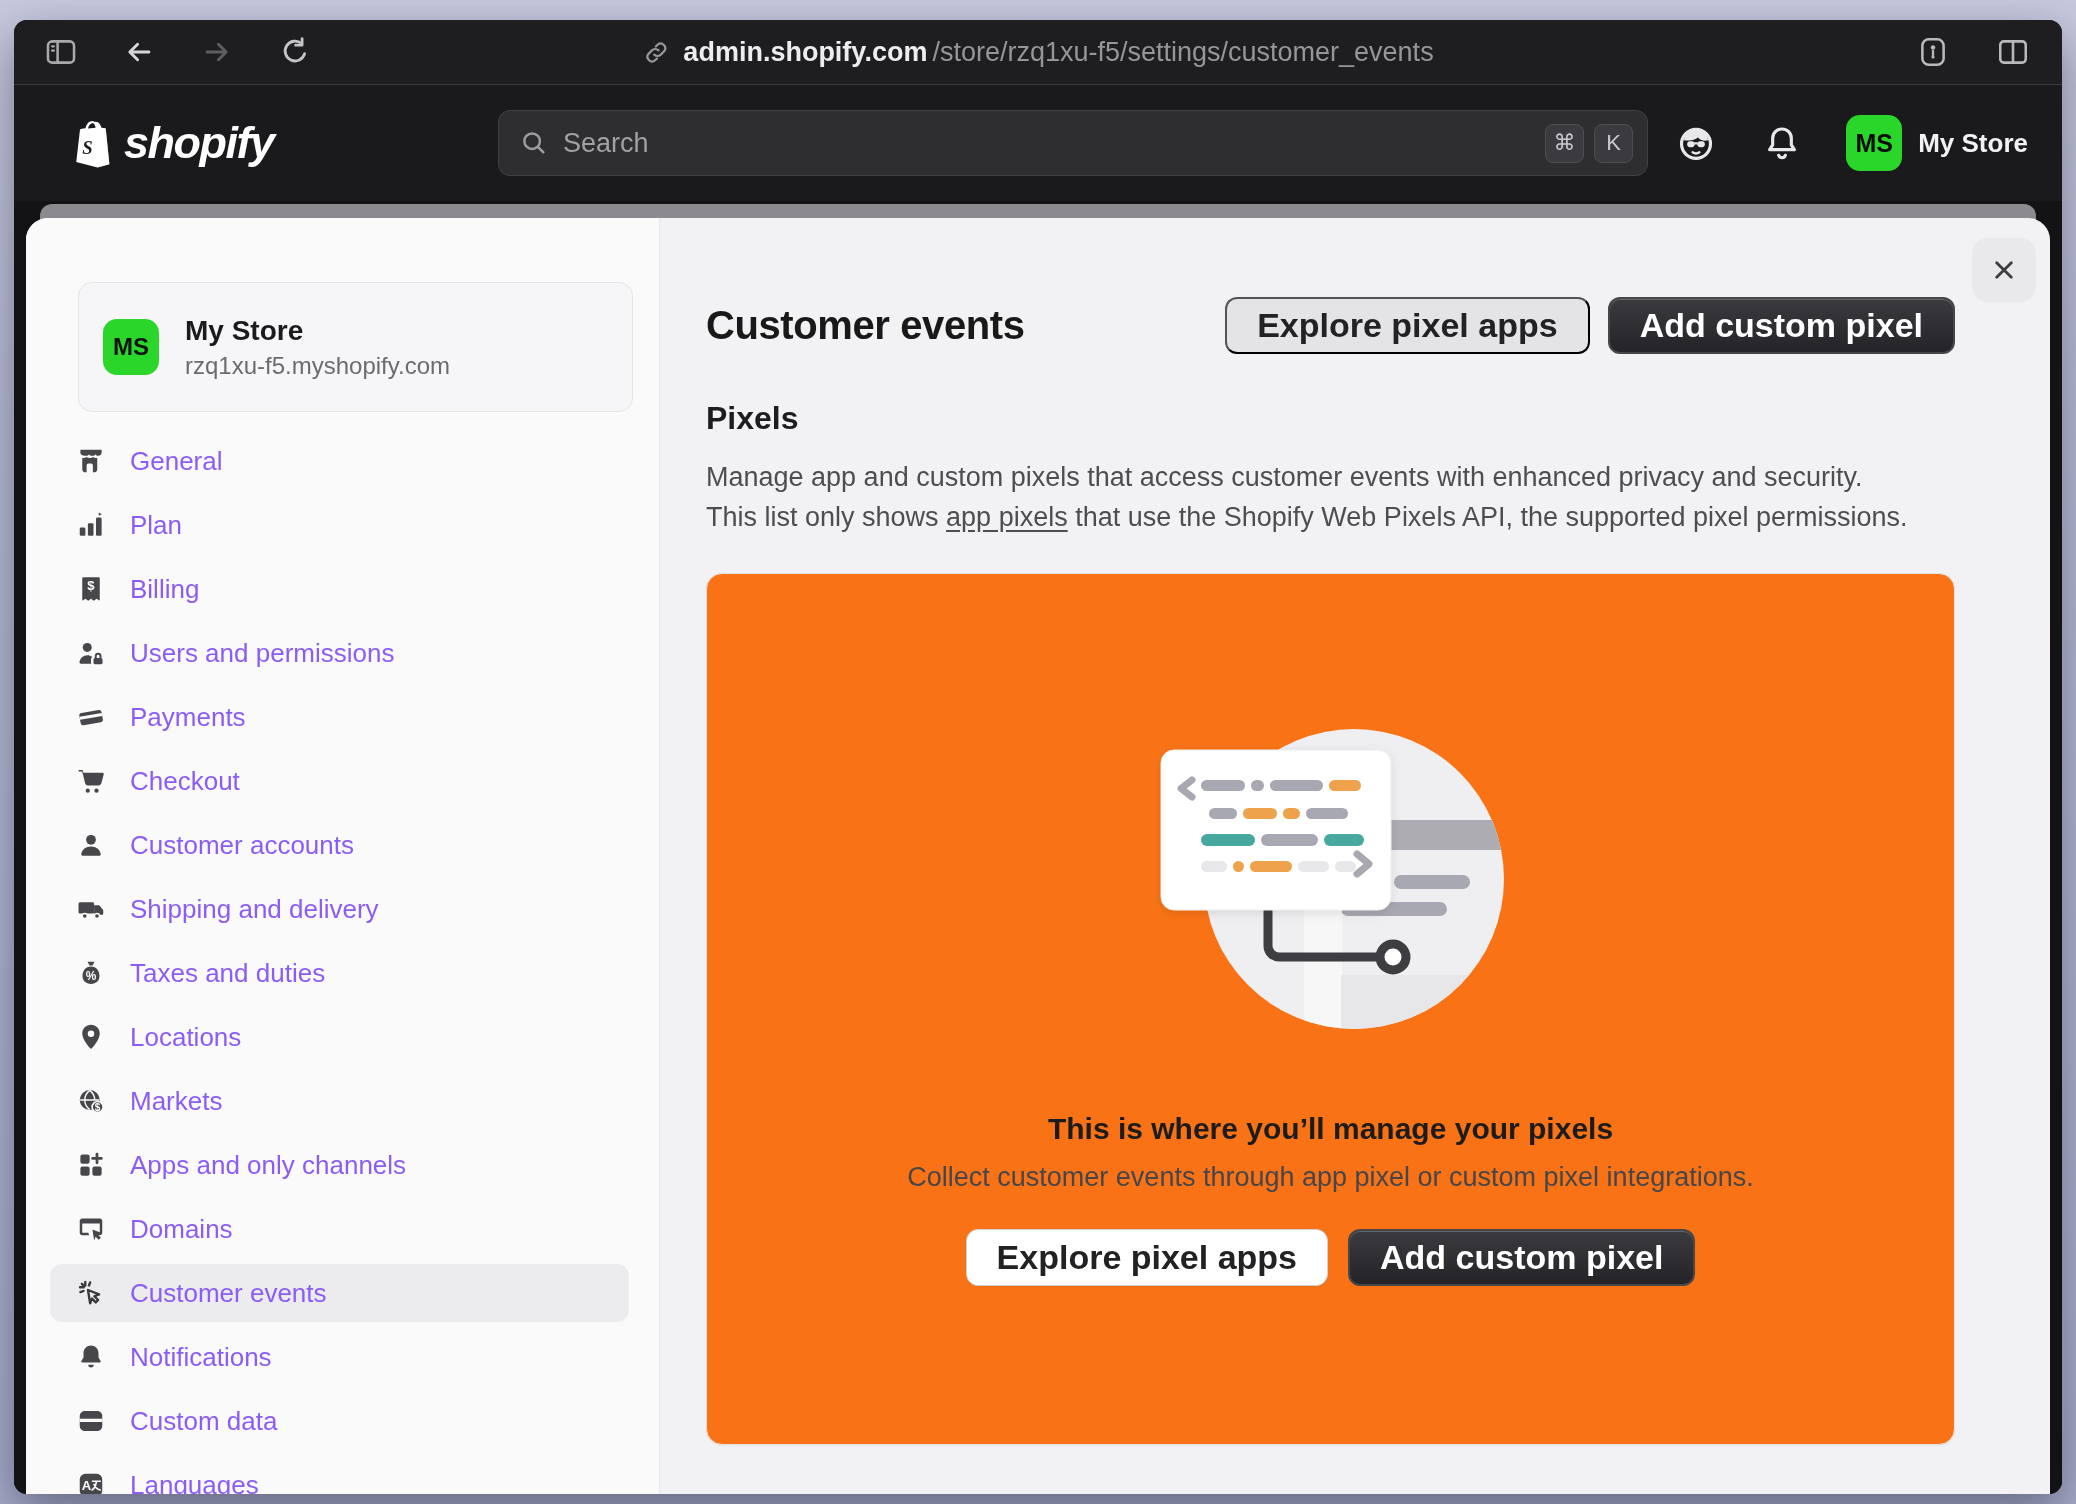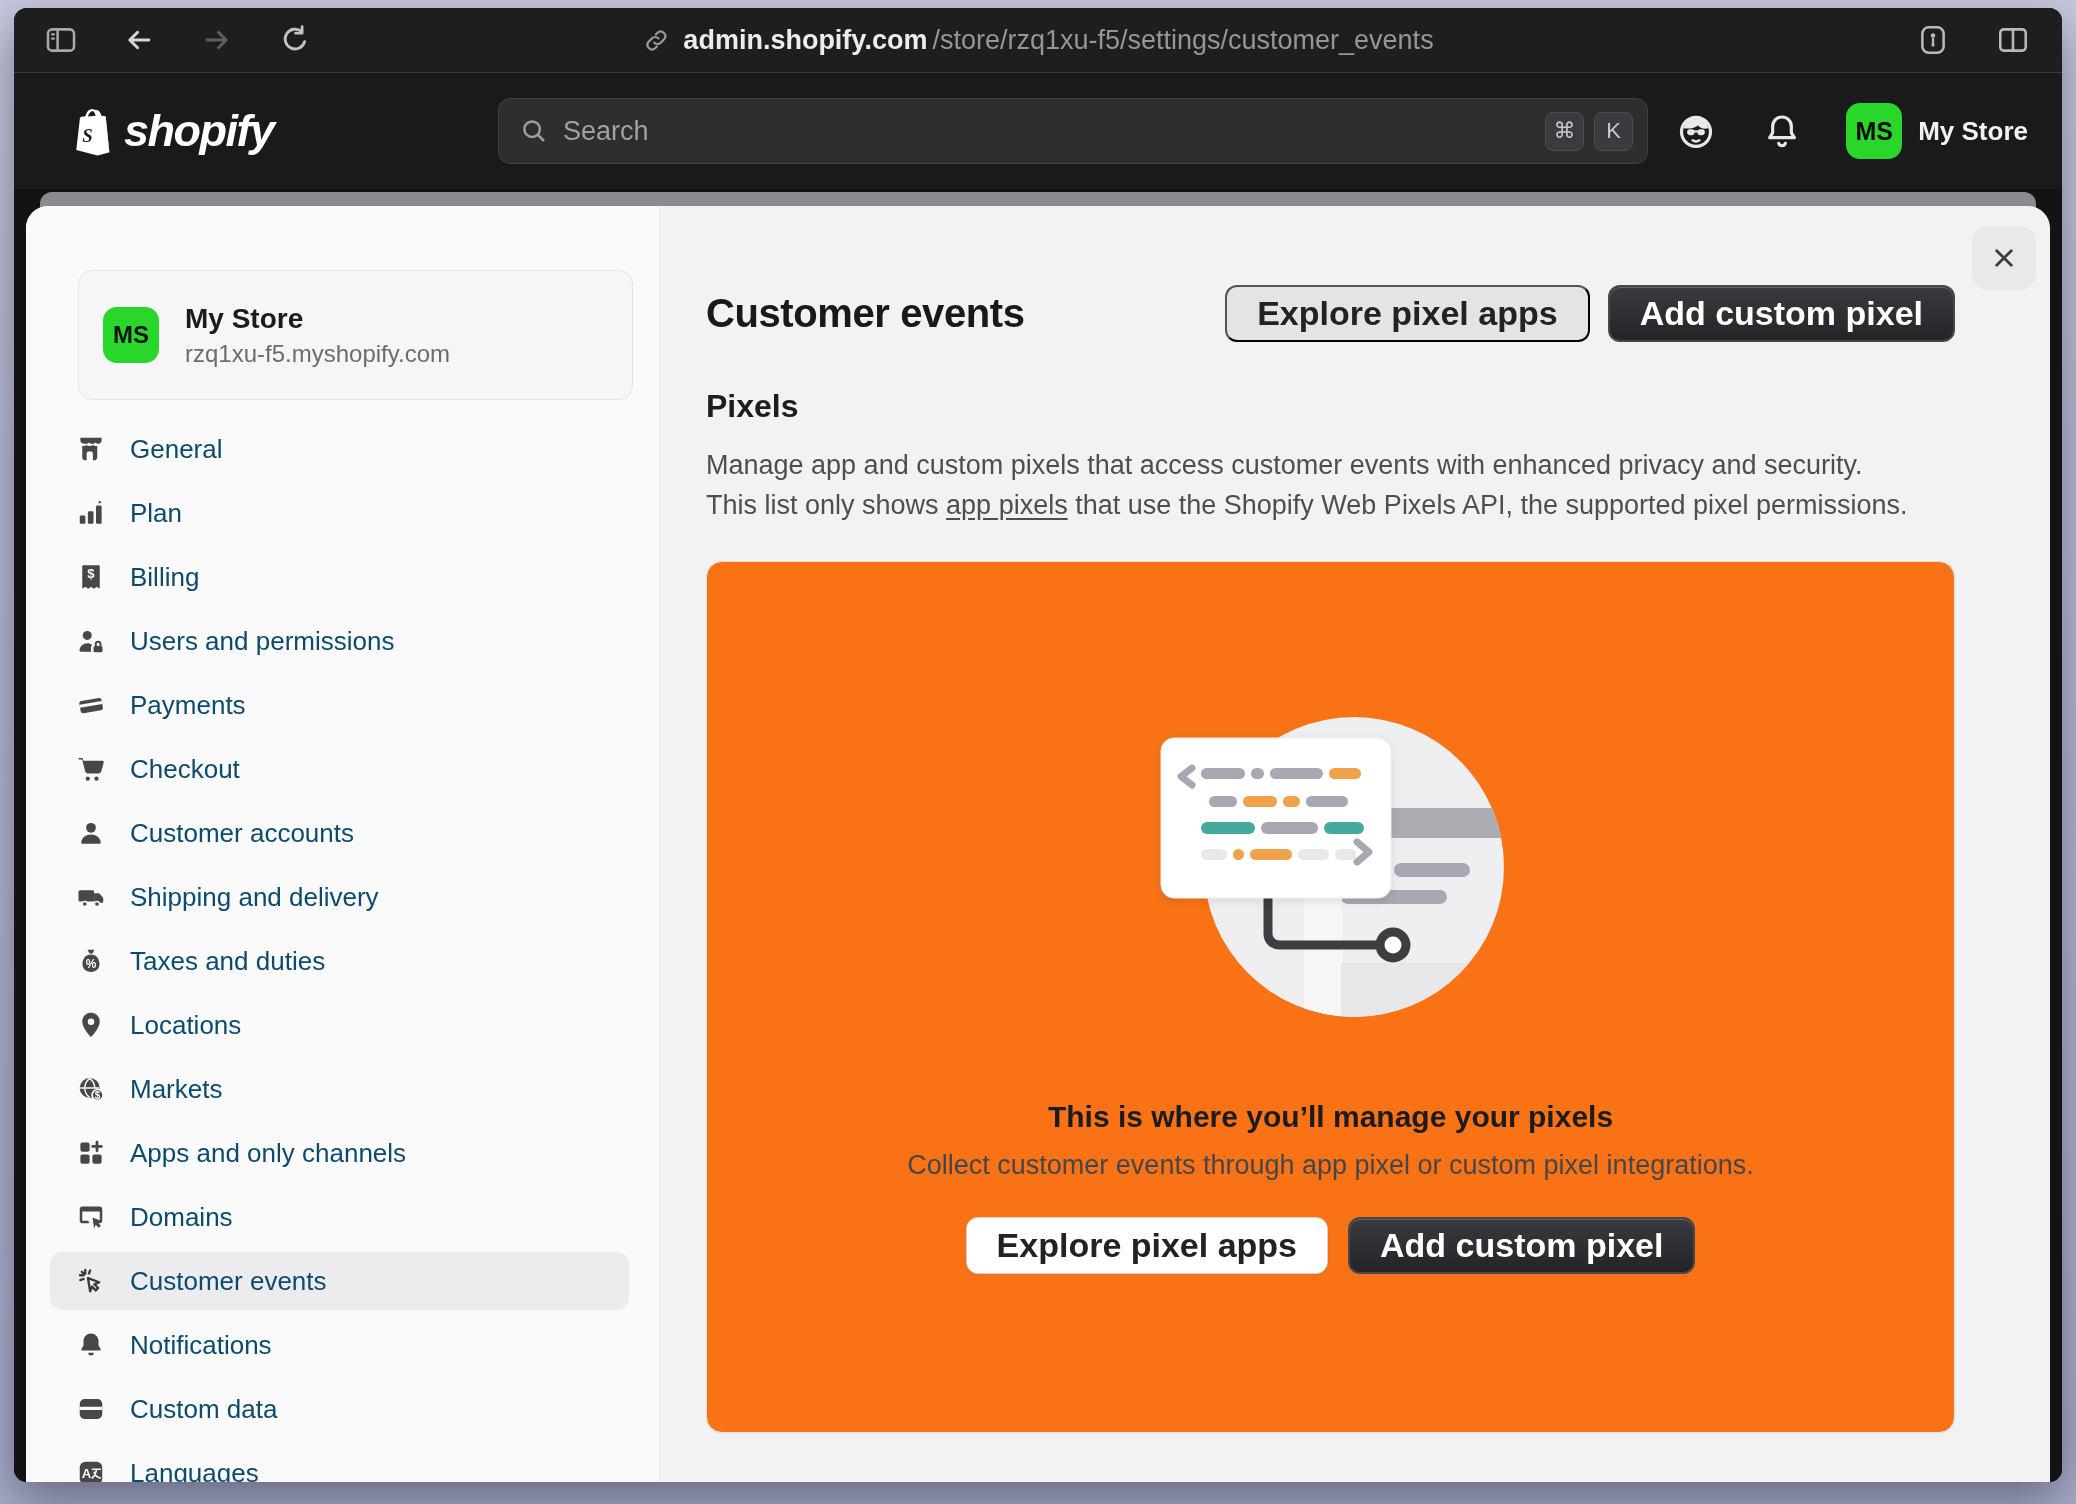--- a/index.html
+++ b/index.html
@@ -3,21 +3,21 @@
 <meta charset="utf-8">
 <style>
   html,body{margin:0;padding:0;}
   body{
     width:2076px;height:1504px;position:relative;overflow:hidden;
     background:linear-gradient(180deg,#C7CADF 0%,#BABED7 30%,#A9ADCB 100%);
     font-family:"Liberation Sans",sans-serif;
     -webkit-font-smoothing:antialiased;
   }
   .window{
-    position:absolute;left:14px;top:8px;width:2048px;height:1474px;
+    position:absolute;left:14px;top:20px;width:2048px;height:1474px;
     border-radius:13px;overflow:hidden;background:#141416;
     box-shadow:0 18px 50px rgba(20,20,40,.45);
   }
   
   .chrome{height:64px;background:#1E1E20;border-bottom:1px solid #3A3A3E;position:relative;display:flex;align-items:center;}
   .chrome-left{display:flex;align-items:center;gap:40px;padding-left:28px;}
   .tool-btn{width:38px;height:38px;display:flex;align-items:center;justify-content:center;cursor:pointer;}
   .tool-btn svg{width:34px;height:34px;}
   .urlbar{position:absolute;left:50%;top:50%;transform:translate(-50%,-50%);display:flex;align-items:center;gap:13px;white-space:nowrap;}
   .urlbar svg{width:28px;height:28px;}
@@ -51,21 +51,21 @@
   
   .sidebar{width:634px;box-sizing:border-box;background:#FAFAFB;border-right:1px solid #E9E9EB;padding-top:64px;flex:none;}
   .store-card{
     margin:0 26px 20px 52px;height:130px;box-sizing:border-box;border-radius:14px;
     background:#F6F6F8;border:1px solid #E5E5E8;display:flex;align-items:center;gap:26px;padding:0 24px;cursor:pointer;
   }
   .store-avatar{width:56px;height:56px;flex:none;border-radius:14px;display:flex;align-items:center;justify-content:center;font-size:24px;font-weight:700;color:#111;}
   .store-name{font-size:28px;font-weight:700;color:#1B1B1D;line-height:1.2;}
   .store-domain{font-size:24px;color:#6B6B70;margin-top:4px;}
   .nav{padding:0 30px 0 24px;}
-  .nav-item{height:58px;margin-bottom:6px;border-radius:12px;display:flex;align-items:center;gap:24px;padding-left:26px;font-size:26px;font-weight:500;color:#0c4a6e;cursor:pointer;}
+  .nav-item{height:58px;margin-bottom:6px;border-radius:12px;display:flex;align-items:center;gap:24px;padding-left:26px;font-size:26px;font-weight:500;color:#8b5cf6;cursor:pointer;}
   .nav-item.selected{background:#ECECEF;}
   .nav-icon{width:30px;height:30px;flex:none;display:flex;}
   .nav-icon svg{width:30px;height:30px;}
   
   .content{flex:1;position:relative;box-sizing:border-box;padding:0 95px 0 46px;}
   .close-btn{position:absolute;top:20px;right:14px;width:64px;height:64px;border-radius:16px;background:#E9E9EC;display:flex;align-items:center;justify-content:center;cursor:pointer;}
   .close-btn svg{width:32px;height:32px;}
   .content-header{margin-top:78px;height:58px;display:flex;align-items:center;}
   .page-title{font-size:40px;font-weight:700;color:#191919;letter-spacing:-.4px;}
   .actions{margin-left:auto;display:flex;gap:18px;}

